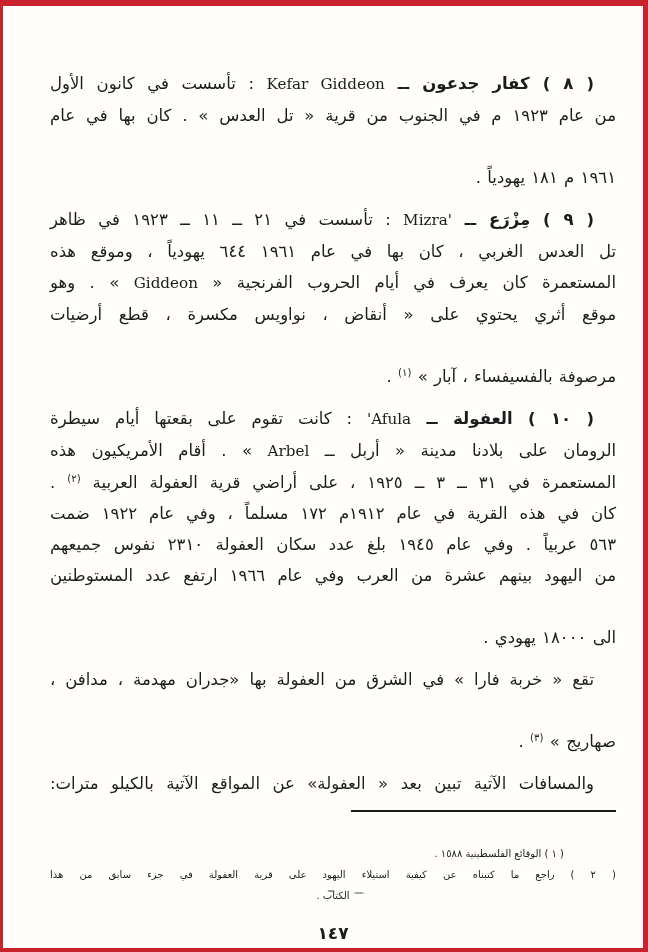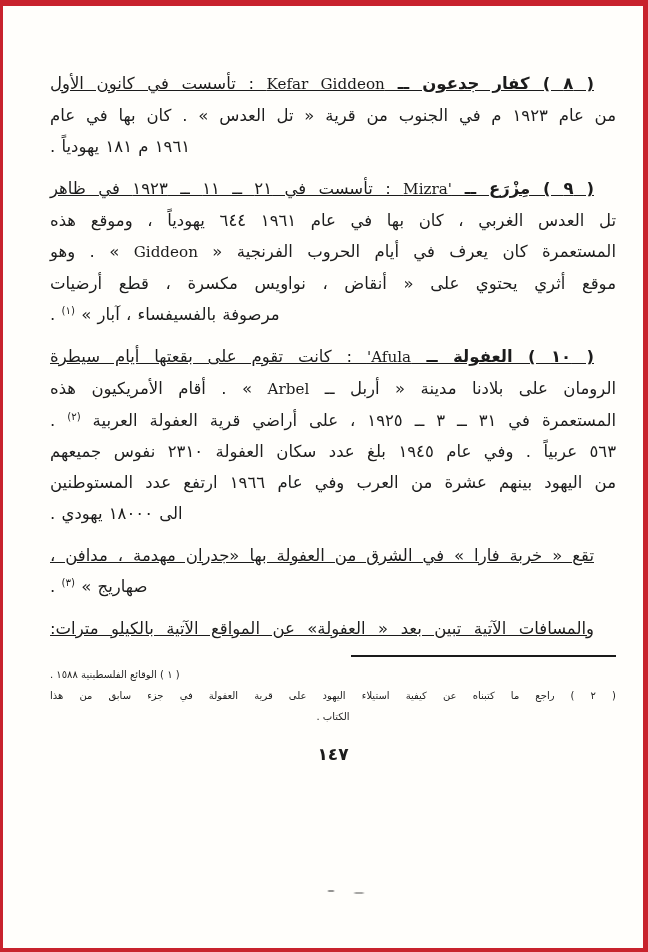--- a/index.html
+++ b/index.html
@@ -25,23 +25,23 @@
   .bline {
     font-size:16.5px;
     line-height:31px;
     word-spacing:1px;
   }
   .fnline {
     font-size:10px;
     line-height:21px;
   }
   .l-fill  { text-align:justify; text-align-last:justify; }
-  .l-right { text-align:left; }
+  .l-right { text-align:right;margin-top:31px; }
   .l-left  { text-align:center; }
-  .indent  { text-indent:22px;text-decoration:underline; }
+  .indent  { text-indent:22px; }
   .seg-normal { }
   .seg-bold { font-weight:bold; }
   .seg-latin {
     font-family:"DejaVu Serif", serif;
     font-size:0.92em;
     unicode-bidi:isolate;
   }
   .seg-sup {
     vertical-align:super;
     font-size:0.62em;
@@ -83,20 +83,21 @@
           <div class="bline l-fill indent"><span class="seg-bold">( ٩ ) مِزْرَع ــ </span><span class="seg-latin" dir="ltr">Mizra'</span><span class="seg-normal"> : تأسست في ٢١ ــ ١١ ــ ١٩٢٣ في ظاهر</span></div>
           <div class="bline l-fill"><span class="seg-normal">تل العدس الغربي ، كان بها في عام ١٩٦١ ٦٤٤ يهودياً ، وموقع هذه</span></div>
           <div class="bline l-fill"><span class="seg-normal">المستعمرة كان يعرف في أيام الحروب الفرنجية « </span><span class="seg-latin" dir="ltr">Giddeon</span><span class="seg-normal"> » . وهو</span></div>
           <div class="bline l-fill"><span class="seg-normal">موقع أثري يحتوي على « أنقاض ، نواويس مكسرة ، قطع أرضيات</span></div>
           <div class="bline l-right"><span class="seg-normal">مرصوفة بالفسيفساء ، آبار » </span><span class="seg-sup">(١)</span><span class="seg-normal"> .</span></div>
         </div>
         <div class="para">
           <div class="bline l-fill indent"><span class="seg-bold">( ١٠ ) العفولة ــ </span><span class="seg-latin" dir="ltr">'Afula</span><span class="seg-normal"> : كانت تقوم على بقعتها أيام سيطرة</span></div>
           <div class="bline l-fill"><span class="seg-normal">الرومان على بلادنا مدينة « أربل ــ </span><span class="seg-latin" dir="ltr">Arbel</span><span class="seg-normal"> » . أقام الأمريكيون هذه</span></div>
           <div class="bline l-fill"><span class="seg-normal">المستعمرة في ٣١ ــ ٣ ــ ١٩٢٥ ، على أراضي قرية العفولة العربية </span><span class="seg-sup">(٢)</span><span class="seg-normal"> .</span></div>
+          <div class="bline l-fill"><span class="seg-normal">كان في هذه القرية في عام ١٩١٢م ١٧٢ مسلماً ، وفي عام ١٩٢٢ ضمت</span></div>
           <div class="bline l-fill"><span class="seg-normal">٥٦٣ عربياً . وفي عام ١٩٤٥ بلغ عدد سكان العفولة ٢٣١٠ نفوس جميعهم</span></div>
           <div class="bline l-fill"><span class="seg-normal">من اليهود بينهم عشرة من العرب وفي عام ١٩٦٦ ارتفع عدد المستوطنين</span></div>
           <div class="bline l-right"><span class="seg-normal">الى ١٨٠٠٠ يهودي .</span></div>
         </div>
         <div class="para">
           <div class="bline l-fill indent"><span class="seg-normal">تقع « خربة فارا » في الشرق من العفولة بها «جدران مهدمة ، مدافن ،</span></div>
           <div class="bline l-right"><span class="seg-normal">صهاريج » </span><span class="seg-sup">(٣)</span><span class="seg-normal"> .</span></div>
         </div>
         <div class="para">
           <div class="bline l-fill indent"><span class="seg-normal">والمسافات الآتية تبين بعد « العفولة» عن المواقع الآتية بالكيلو مترات:</span></div>

